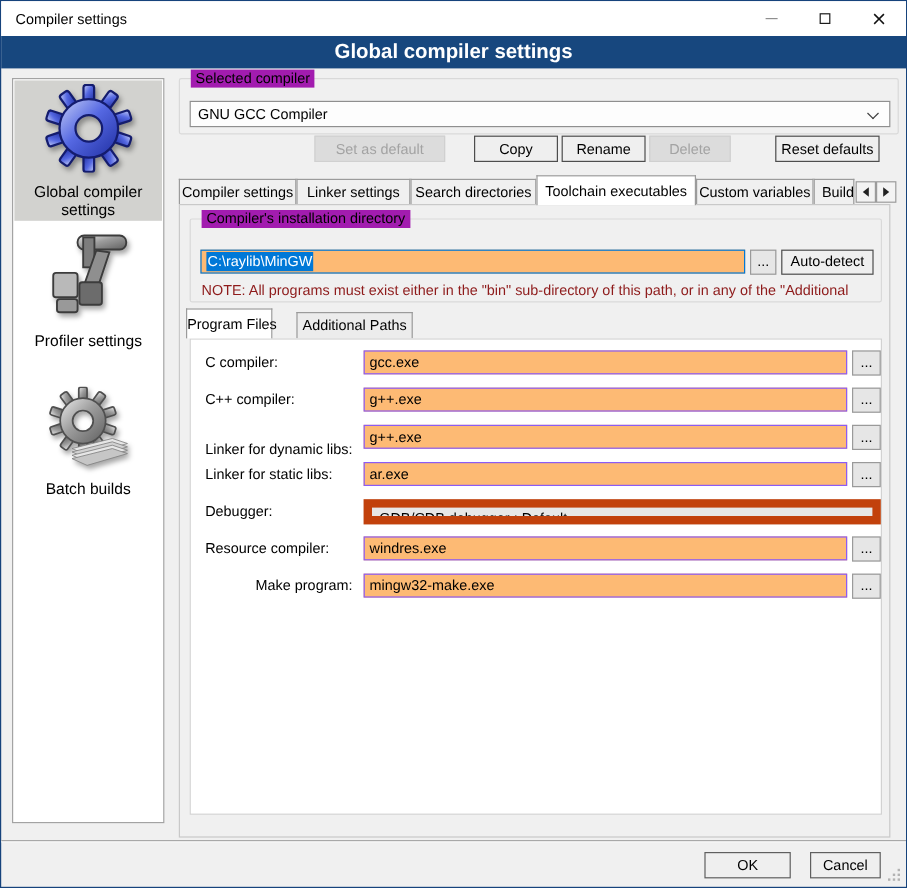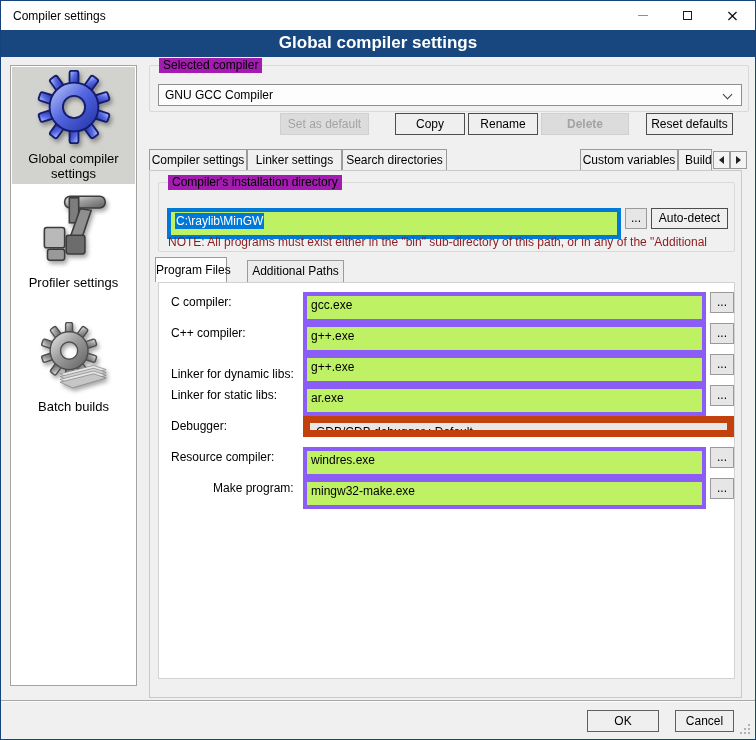--- a/index.html
+++ b/index.html
@@ -24,21 +24,21 @@
   .side-item.selected{background:#d2d2cf;}
   .side-label{font-size:13px;line-height:15px;margin-top:3px;}
   .side-icon{filter:drop-shadow(2px 3px 2px rgba(0,0,0,0.35));}
   
   .groupbox{position:absolute;border:1px solid #d9d9d9;border-radius:2px;}
   .group-label{position:absolute;top:-8px;left:9px;background:#a21caf;padding:0 4px;font-size:12px;line-height:15px;}
   
   .btn{position:absolute;height:22px;border:1px solid #4d4d4d;background:#efefef;
     font-size:12px;text-align:center;line-height:20px;}
   .btn.disabled{border-color:#d0d0d0;background:#dcdcdc;color:#a3a3a3;}
-  .textbox{position:absolute;height:31px;background:#bef264;border:4px solid #8b5cf6;
+  .textbox{position:absolute;height:20px;background:#fdba74;border:1px solid #8b5cf6;
     font-size:12px;line-height:19px;padding:0 4px;white-space:nowrap;overflow:hidden;}
   .combo{position:absolute;height:22px;border:1px solid #8f8f8f;background:#fdfdfd;
     font-size:12px;line-height:20px;padding:0 6px;white-space:nowrap;overflow:hidden;}
   .chev{position:absolute;right:10px;top:6px;width:7px;height:7px;
     border-right:1.5px solid #3f3f3f;border-bottom:1.5px solid #3f3f3f;transform:rotate(45deg);}
   
   .tab{position:absolute;top:148px;height:21px;border:1px solid #9b9b9b;border-bottom:none;
     background:#f0f0f0;font-size:12px;text-align:center;padding-top:3px;white-space:nowrap;overflow:hidden;z-index:1;}
   .tab.active{top:145px;height:25px;background:#fff;z-index:3;padding-top:5px;}
   .tab-arrow{position:absolute;top:150px;width:17px;height:18px;border:1px solid #9b9b9b;background:#f3f3f3;
@@ -162,29 +162,30 @@
   </div>
 
   <div class="groupbox" style="left:148px;top:64px;width:600px;height:47px;">
     <span class="group-label">Selected compiler</span>
     <div class="combo" style="left:8px;top:18px;width:584px;">
       <span>GNU GCC Compiler</span>
       <span class="chev"></span>
     </div>
   </div>
 
-  <div class="btn disabled" style="left:261px;top:112px;width:89px;margin-left:18px;">Set as default</div>
+  <div class="btn disabled" style="left:261px;top:112px;width:109px;">Set as default</div>
   <div class="btn" style="left:394px;top:112px;width:70px;">Copy</div>
   <div class="btn" style="left:467px;top:112px;width:70px;">Rename</div>
-  <div class="btn disabled" style="left:540px;top:112px;width:88px;font-weight:bold;">Delete</div>
+  <div class="btn disabled" style="left:540px;top:112px;width:68px;">Delete</div>
   <div class="btn" style="left:645px;top:112px;width:87px;">Reset defaults</div>
 
   <div class="tab" style="left:148px;width:98px;">Compiler settings</div>
   <div class="tab" style="left:246px;width:95px;">Linker settings</div>
   <div class="tab" style="left:341px;width:105px;">Search directories</div>
+  <div class="tab active" style="left:446px;width:133px;">Toolchain executables</div>
   <div class="tab" style="left:579px;width:98px;">Custom variables</div>
   <div class="tab" style="left:677px;width:34px;text-align:left;padding-left:6px;">Build options</div>
   <div class="tab-arrow" style="left:712px;">
       <span class="tri-left"></span>
     </div>
   <div class="tab-arrow" style="left:729px;">
       <span class="tri-right"></span>
     </div>
 
   <div class="tabpage">

